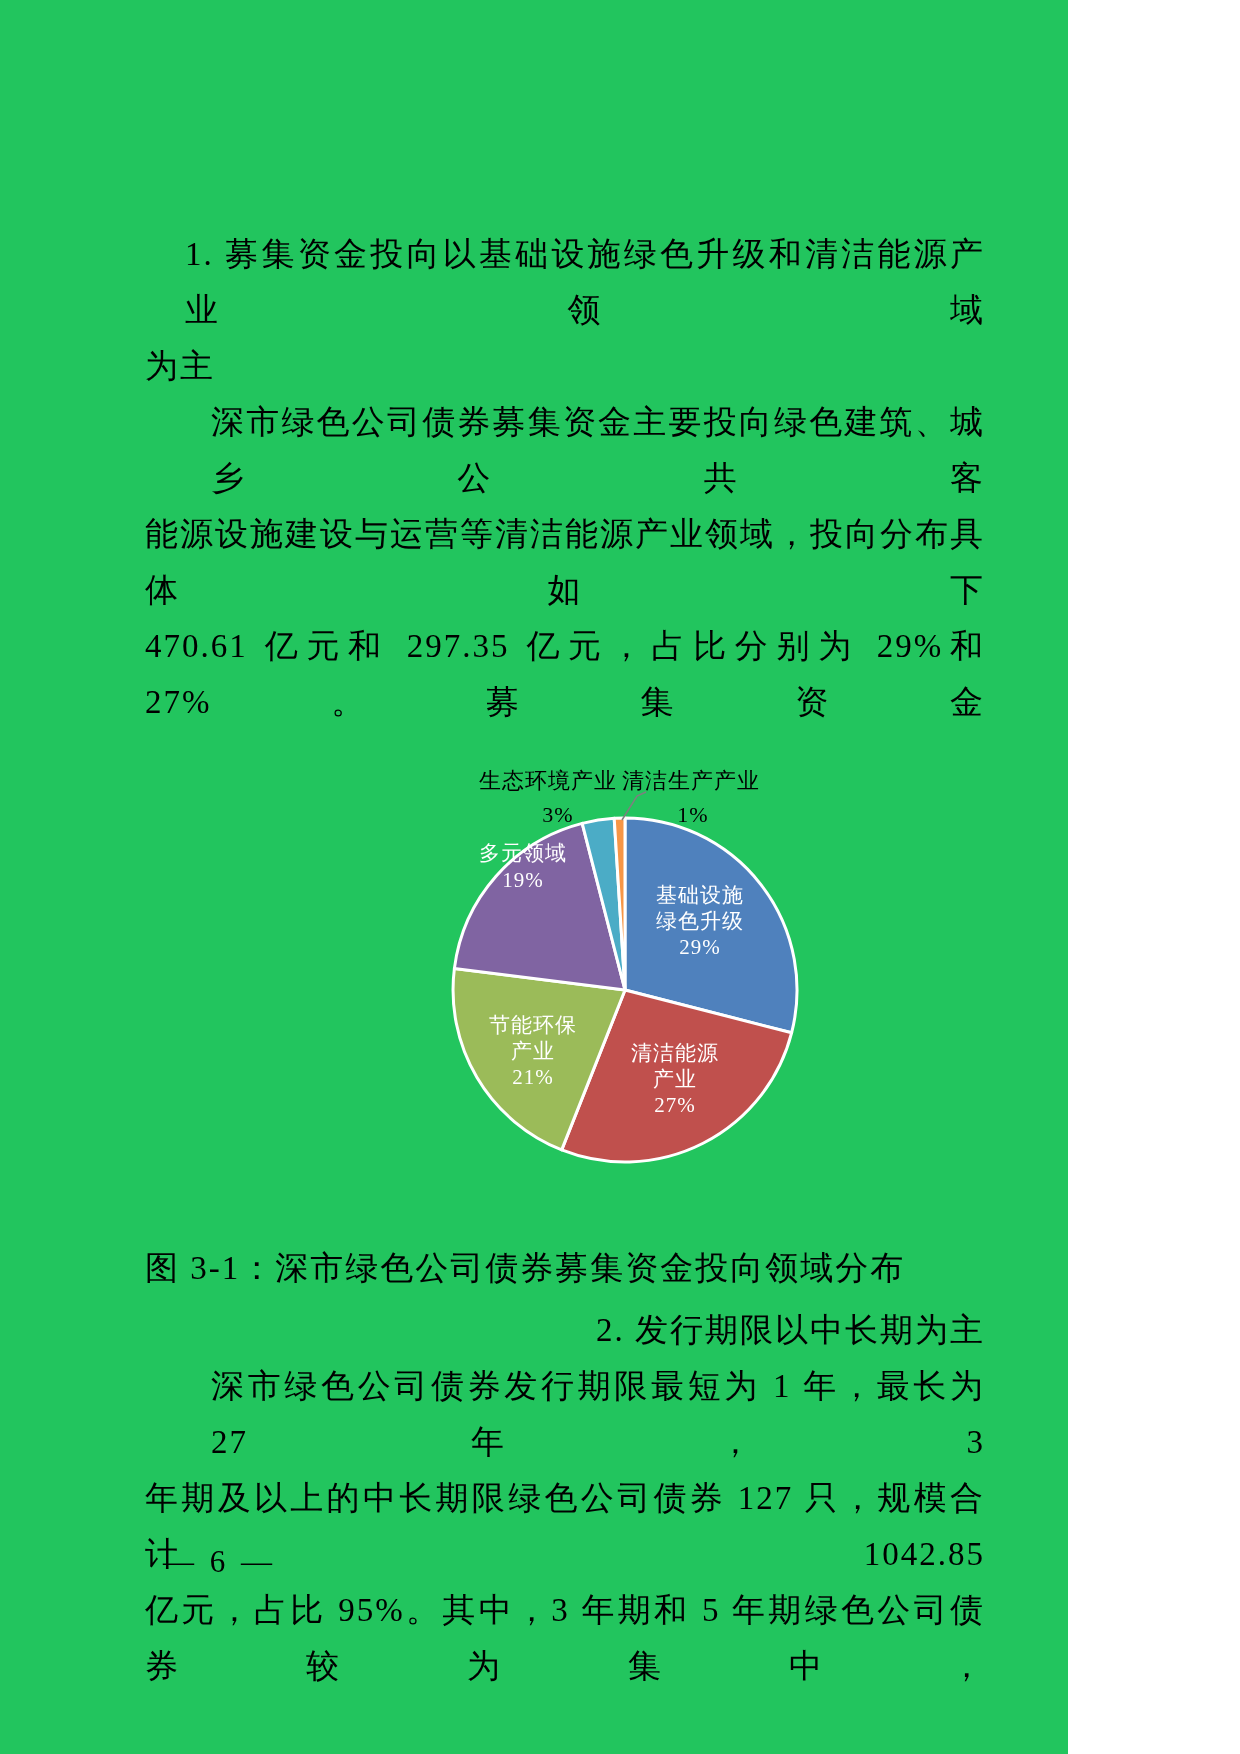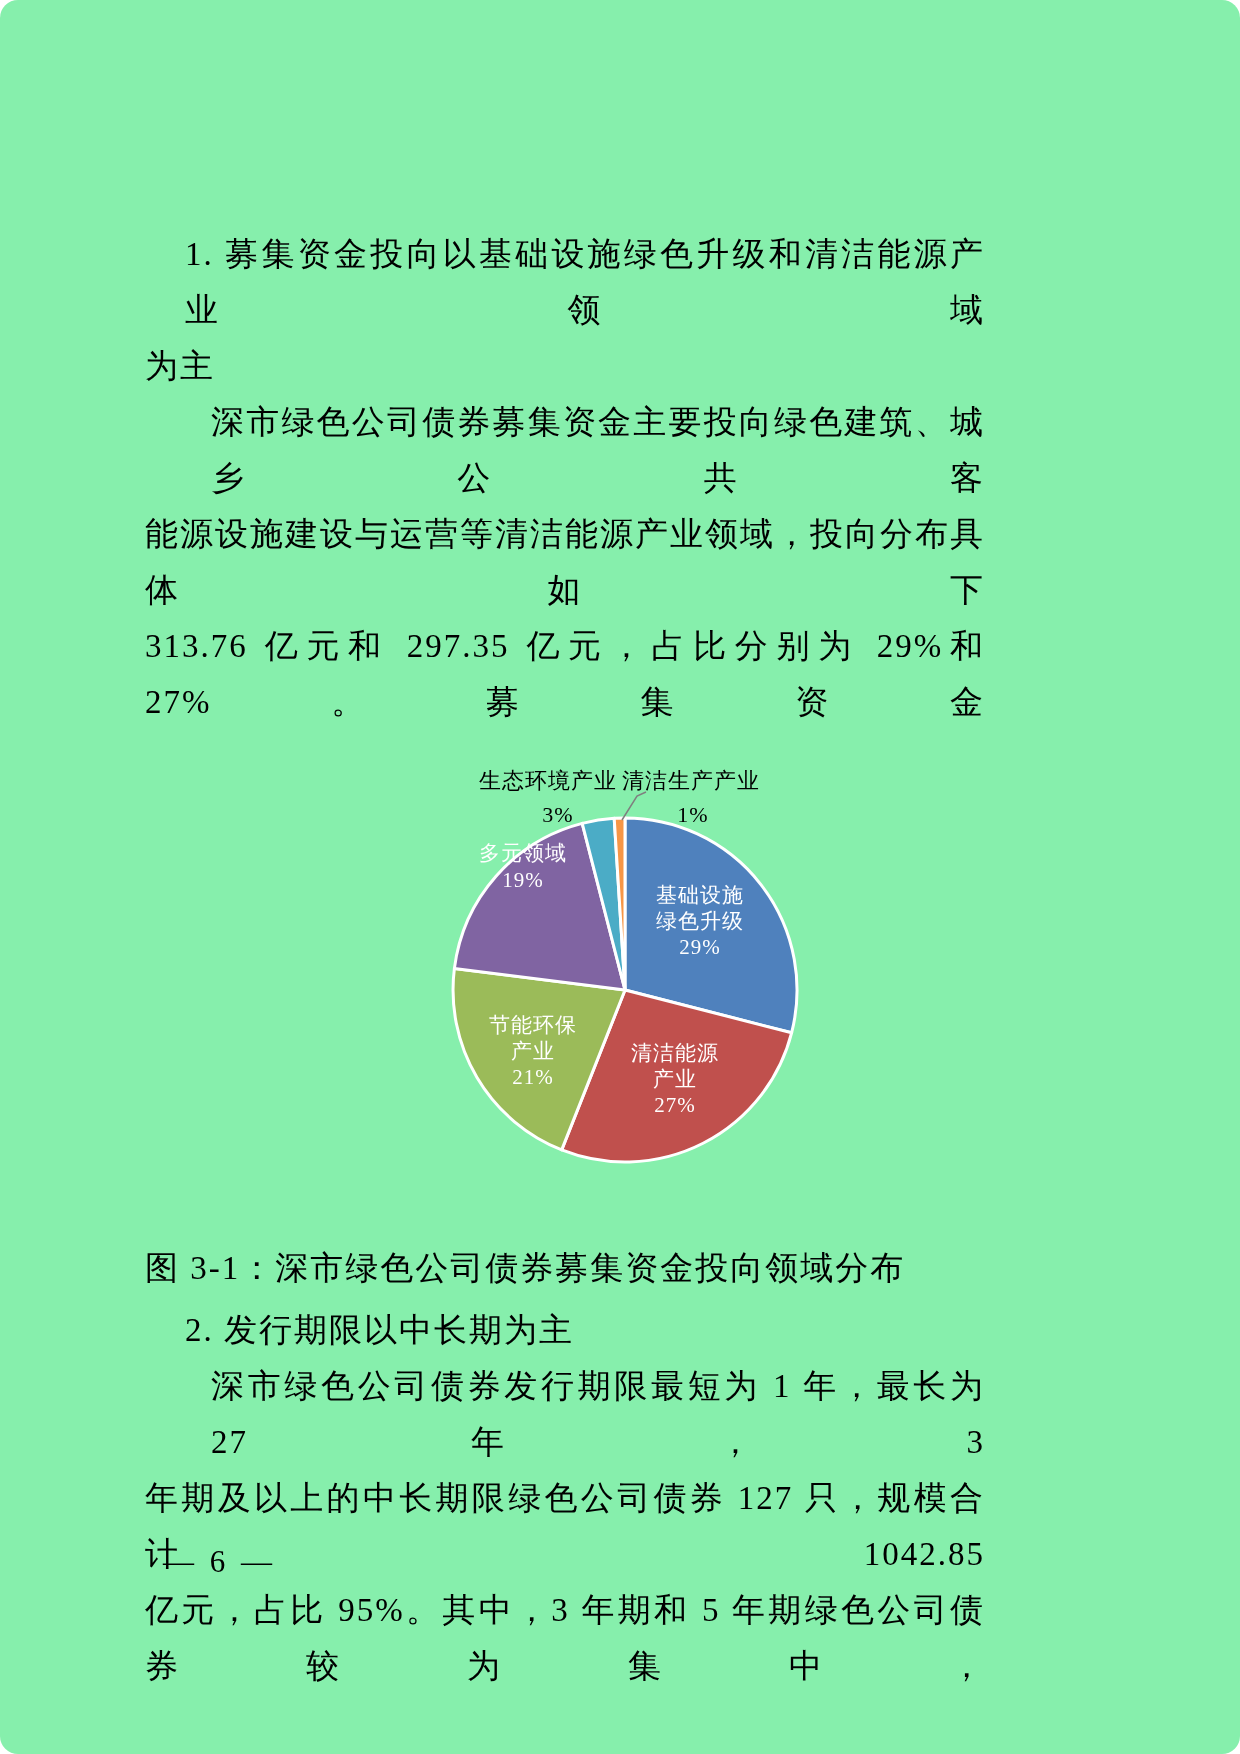--- a/index.html
+++ b/index.html
@@ -1,35 +1,34 @@
 <!DOCTYPE html>
 <html lang="zh"><head>
 <meta charset="utf-8">
 <style>
   html,body{margin:0;padding:0;background:#ffffff;}
   .page{
     position:relative;
-    width:1240px;height:1754px;
-    background:#86efac;
+    width:1068px;height:1754px;
+    background:#22c55e;
     font-family:"Liberation Serif","DejaVu Serif",serif;
     color:#000;
     overflow:hidden;
-    border-radius:18px;
   }
   .content{
     position:absolute;left:145px;top:226px;width:840px;
   }
   .line{
     font-size:33px;
     line-height:56px;
     letter-spacing:2px;
   }
   .jline{text-align:justify;text-align-last:justify;}
   .lastline{text-align:left;font-family:Liberation Serif, serif;}
-  .h2line{padding-left:40px;margin-top:6px;}
+  .h2line{padding-left:40px;margin-top:6px;text-align:right;}
   figure.chart{margin:0;padding:0;}
   .chart-svg{display:block;}
   .caption{
     font-size:33px;line-height:56px;letter-spacing:2px;
     text-align:left;margin-top:70px;
   }
   .pageno{
     position:absolute;left:163px;top:1544px;
     font-size:31px;letter-spacing:4px;
   }
@@ -41,21 +40,21 @@
   <div class="content">
 
     <div>
         <div class="line jline" style="padding-left: 40px;">1. 募集资金投向以基础设施绿色升级和清洁能源产业领域</div>
         <div class="line lastline">为主</div>
       </div>
 
     <div>
         <div class="line jline" style="padding-left: 66px;">深市绿色公司债券募集资金主要投向绿色建筑、城乡公共客</div>
         <div class="line jline">能源设施建设与运营等清洁能源产业领域，投向分布具体如下</div>
-        <div class="line jline">313.76 亿元和 297.35 亿元，占比分别为 29%和 27%。募集资金</div>
+        <div class="line jline">470.61 亿元和 297.35 亿元，占比分别为 29%和 27%。募集资金</div>
       </div>
 
     <figure class="chart">
       <svg class="chart-svg" width="840" height="440" viewBox="0 0 840 440" xmlns="http://www.w3.org/2000/svg">
           <path d="M 480 260 L 480.0 88.0 A 172 172 0 0 1 646.6 302.8 Z" fill="#4F81BD" stroke="#ffffff" stroke-width="3" stroke-linejoin="round"></path>
           <path d="M 480 260 L 646.6 302.8 A 172 172 0 0 1 416.7 419.9 Z" fill="#C0504D" stroke="#ffffff" stroke-width="3" stroke-linejoin="round"></path>
           <path d="M 480 260 L 416.7 419.9 A 172 172 0 0 1 309.4 238.4 Z" fill="#9BBB59" stroke="#ffffff" stroke-width="3" stroke-linejoin="round"></path>
           <path d="M 480 260 L 309.4 238.4 A 172 172 0 0 1 437.2 93.4 Z" fill="#8064A2" stroke="#ffffff" stroke-width="3" stroke-linejoin="round"></path>
           <path d="M 480 260 L 437.2 93.4 A 172 172 0 0 1 469.2 88.3 Z" fill="#4BACC6" stroke="#ffffff" stroke-width="3" stroke-linejoin="round"></path>
           <path d="M 480 260 L 469.2 88.3 A 172 172 0 0 1 480.0 88.0 Z" fill="#F79646" stroke="#ffffff" stroke-width="3" stroke-linejoin="round"></path>

